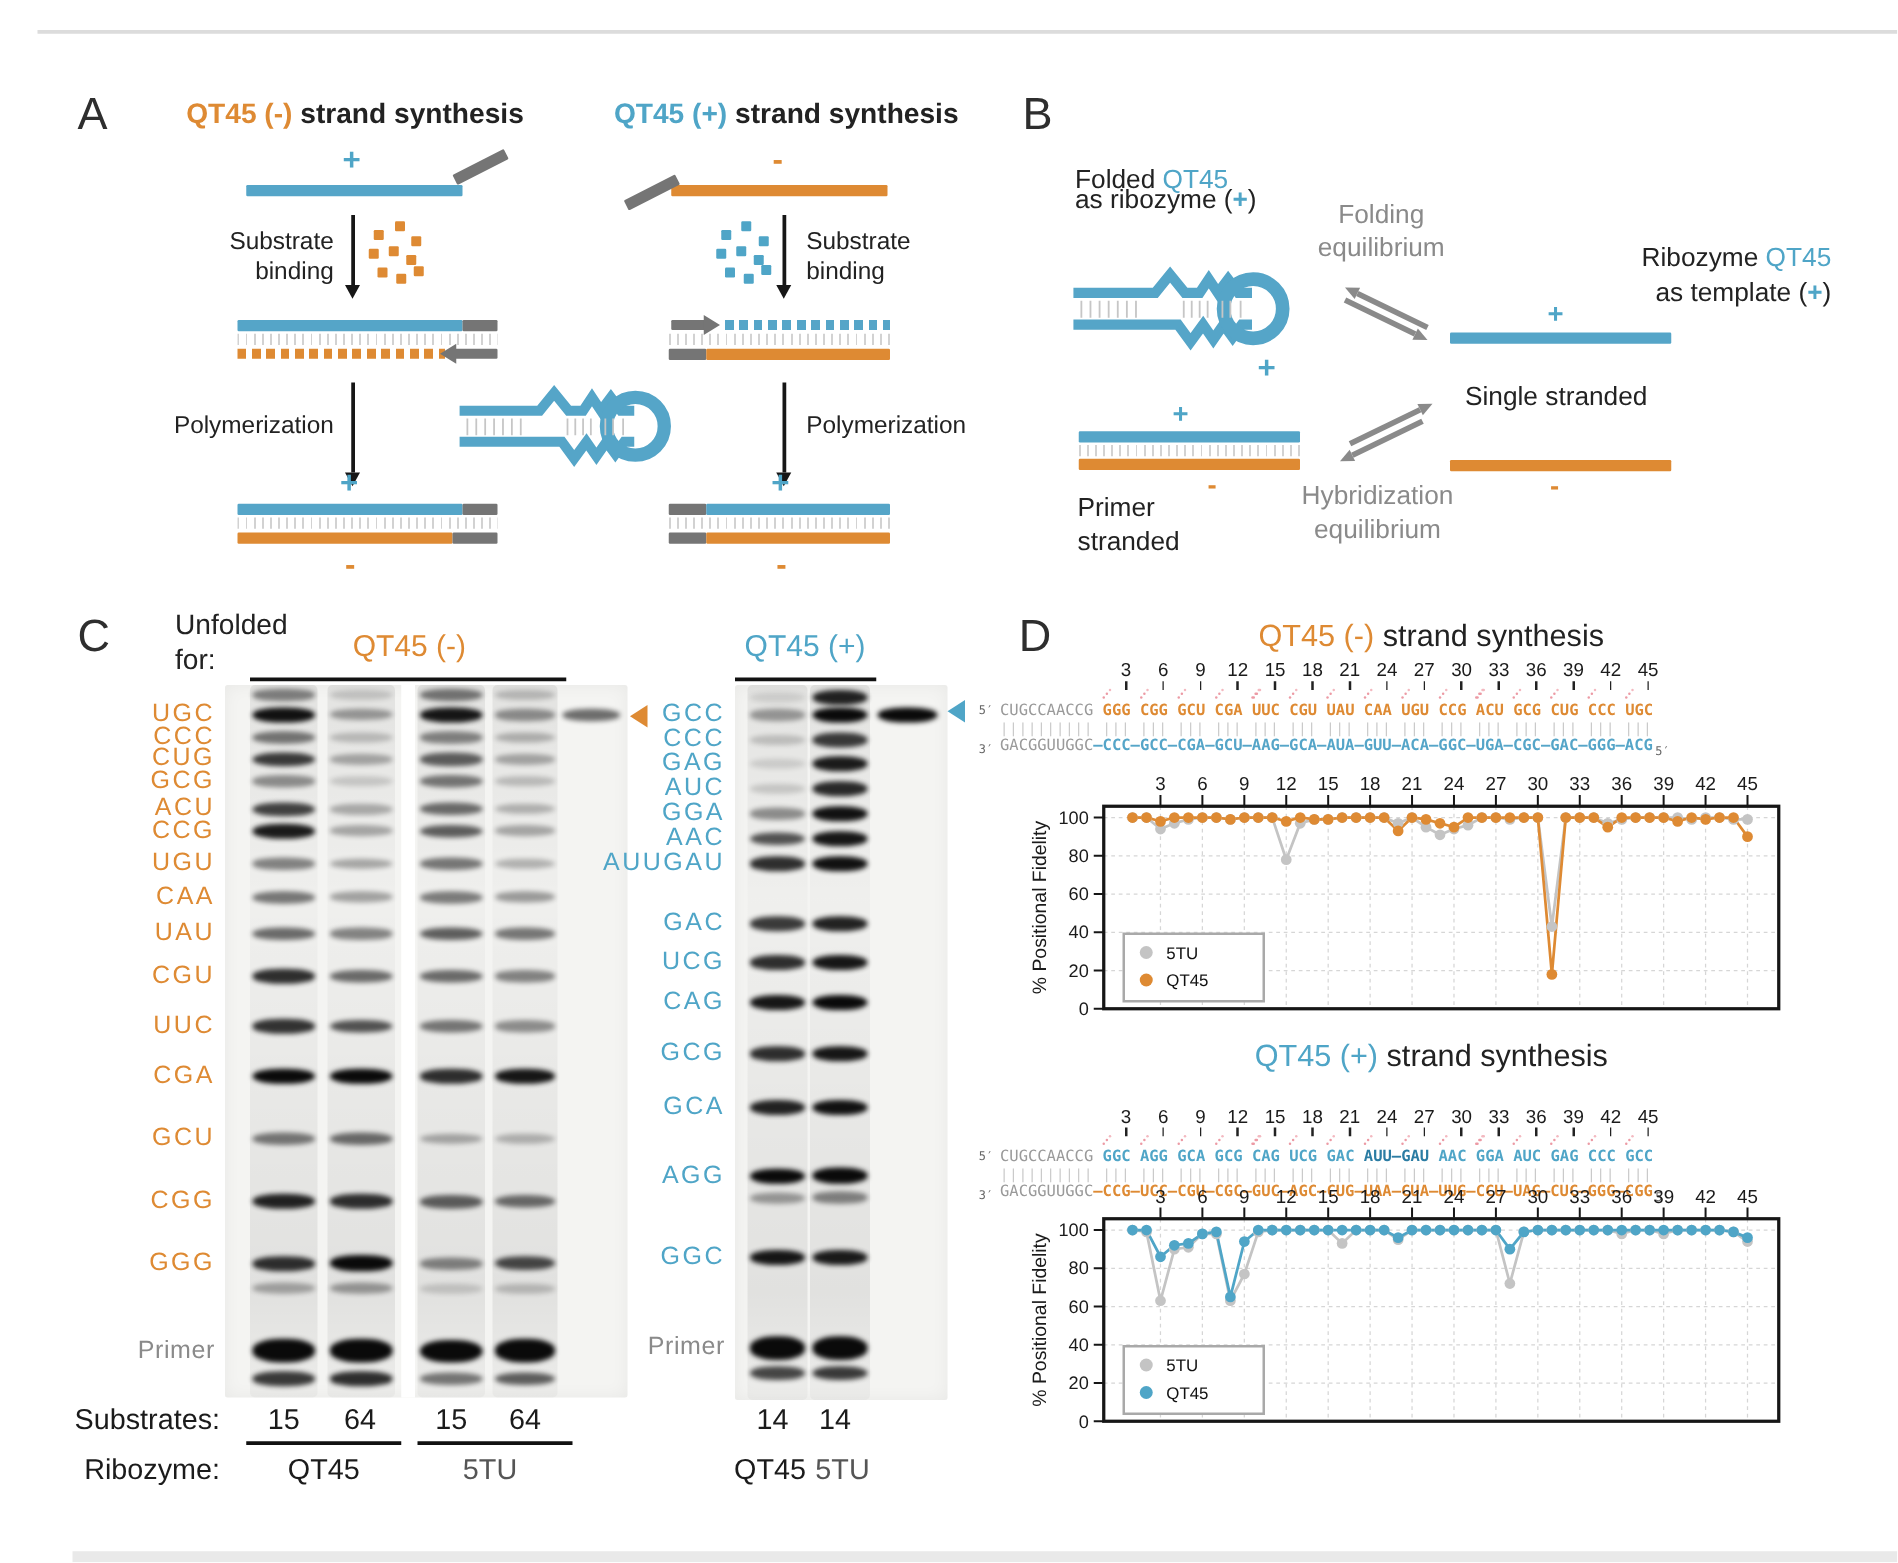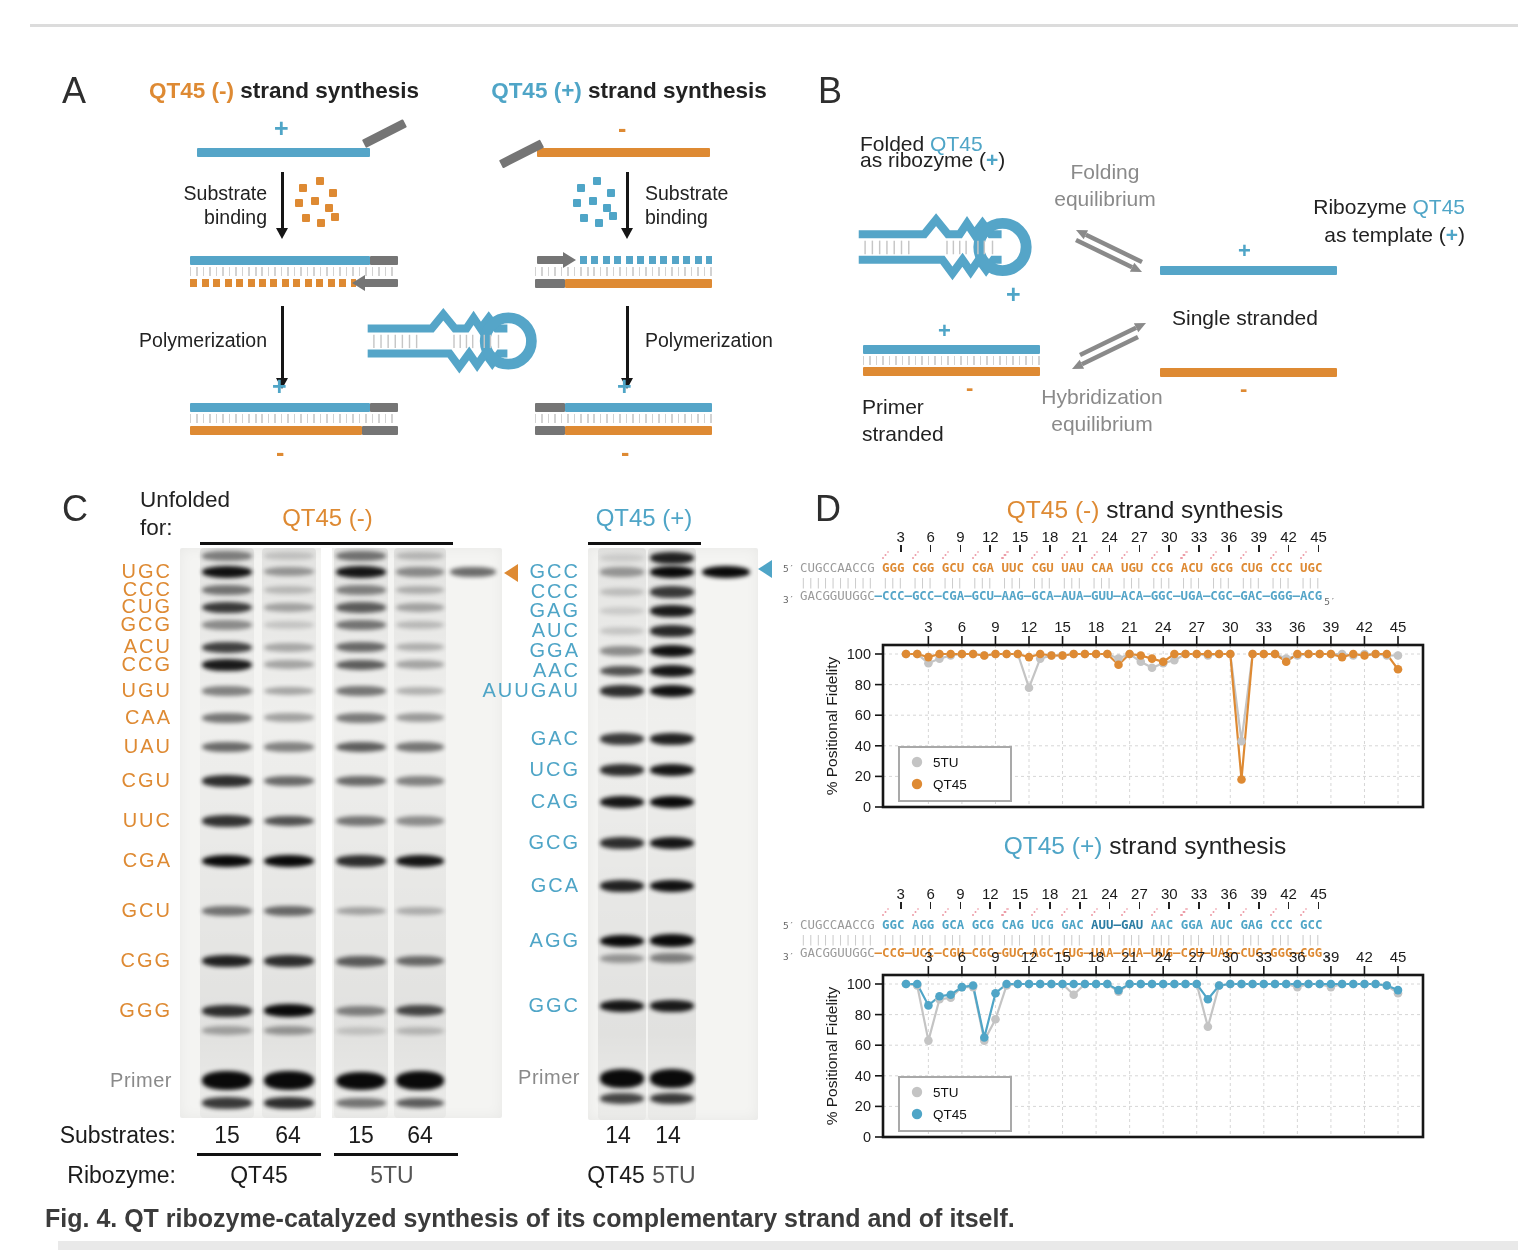--- a/index.html
+++ b/index.html
@@ -836,21 +836,20 @@
       <circle cx="560.6" cy="39.0" r="4.3" fill="#4fa5c7"></circle>
       <circle cx="571.8" cy="40.5" r="4.3" fill="#4fa5c7"></circle>
       <circle cx="583.0" cy="45.1" r="4.3" fill="#4fa5c7"></circle>
       <rect x="84" y="132" width="112" height="54" fill="#ffffff" stroke="#a9a9a9" stroke-width="2"></rect>
       <circle cx="102" cy="147" r="5.2" fill="#c4c4c4"></circle>
       <text x="118" y="152" font-size="13.5" fill="#111" font-family="Liberation Sans, sans-serif">5TU</text>
       <circle cx="102" cy="169" r="5.2" fill="#4fa5c7"></circle>
       <text x="118" y="174" font-size="13.5" fill="#111" font-family="Liberation Sans, sans-serif">QT45</text>
     </svg>
 
-  <div class="caption" style="left:45px;top:1204px;">Fig. 4. QT ribozyme-catalyzed synthesis of its complementary strand and of itself.</div>
   <div class="rule abs" style="left:58px;top:1241px;width:1460px;height:9px;background:#e9e9e9;"></div>
 
 <div class="abs" style="left: 299px; top: 184px; width: 8px; height: 8px; background: rgb(222, 138, 51); border-radius: 1px;"></div>
     <div class="abs" style="left: 316px; top: 177px; width: 8px; height: 8px; background: rgb(222, 138, 51); border-radius: 1px;"></div>
     <div class="abs" style="left: 329px; top: 189px; width: 8px; height: 8px; background: rgb(222, 138, 51); border-radius: 1px;"></div>
     <div class="abs" style="left: 295px; top: 199px; width: 8px; height: 8px; background: rgb(222, 138, 51); border-radius: 1px;"></div>
     <div class="abs" style="left: 311px; top: 197px; width: 8px; height: 8px; background: rgb(222, 138, 51); border-radius: 1px;"></div>
     <div class="abs" style="left: 325px; top: 204px; width: 8px; height: 8px; background: rgb(222, 138, 51); border-radius: 1px;"></div>
     <div class="abs" style="left: 302px; top: 214px; width: 8px; height: 8px; background: rgb(222, 138, 51); border-radius: 1px;"></div>
     <div class="abs" style="left: 317px; top: 219px; width: 8px; height: 8px; background: rgb(222, 138, 51); border-radius: 1px;"></div>

